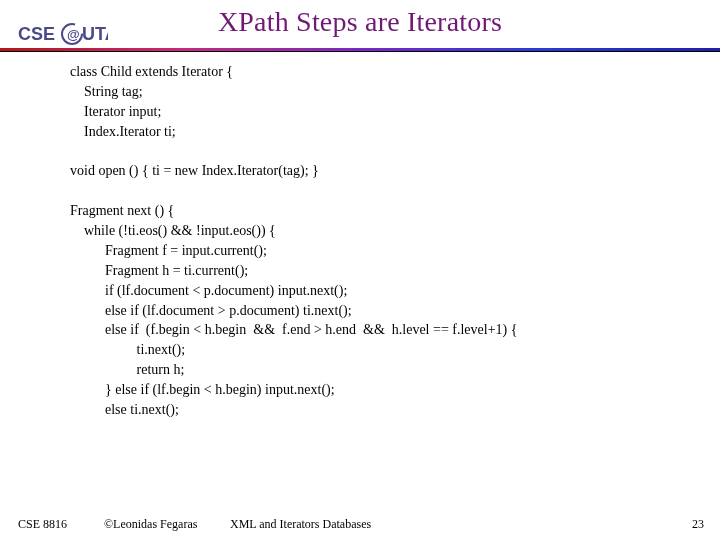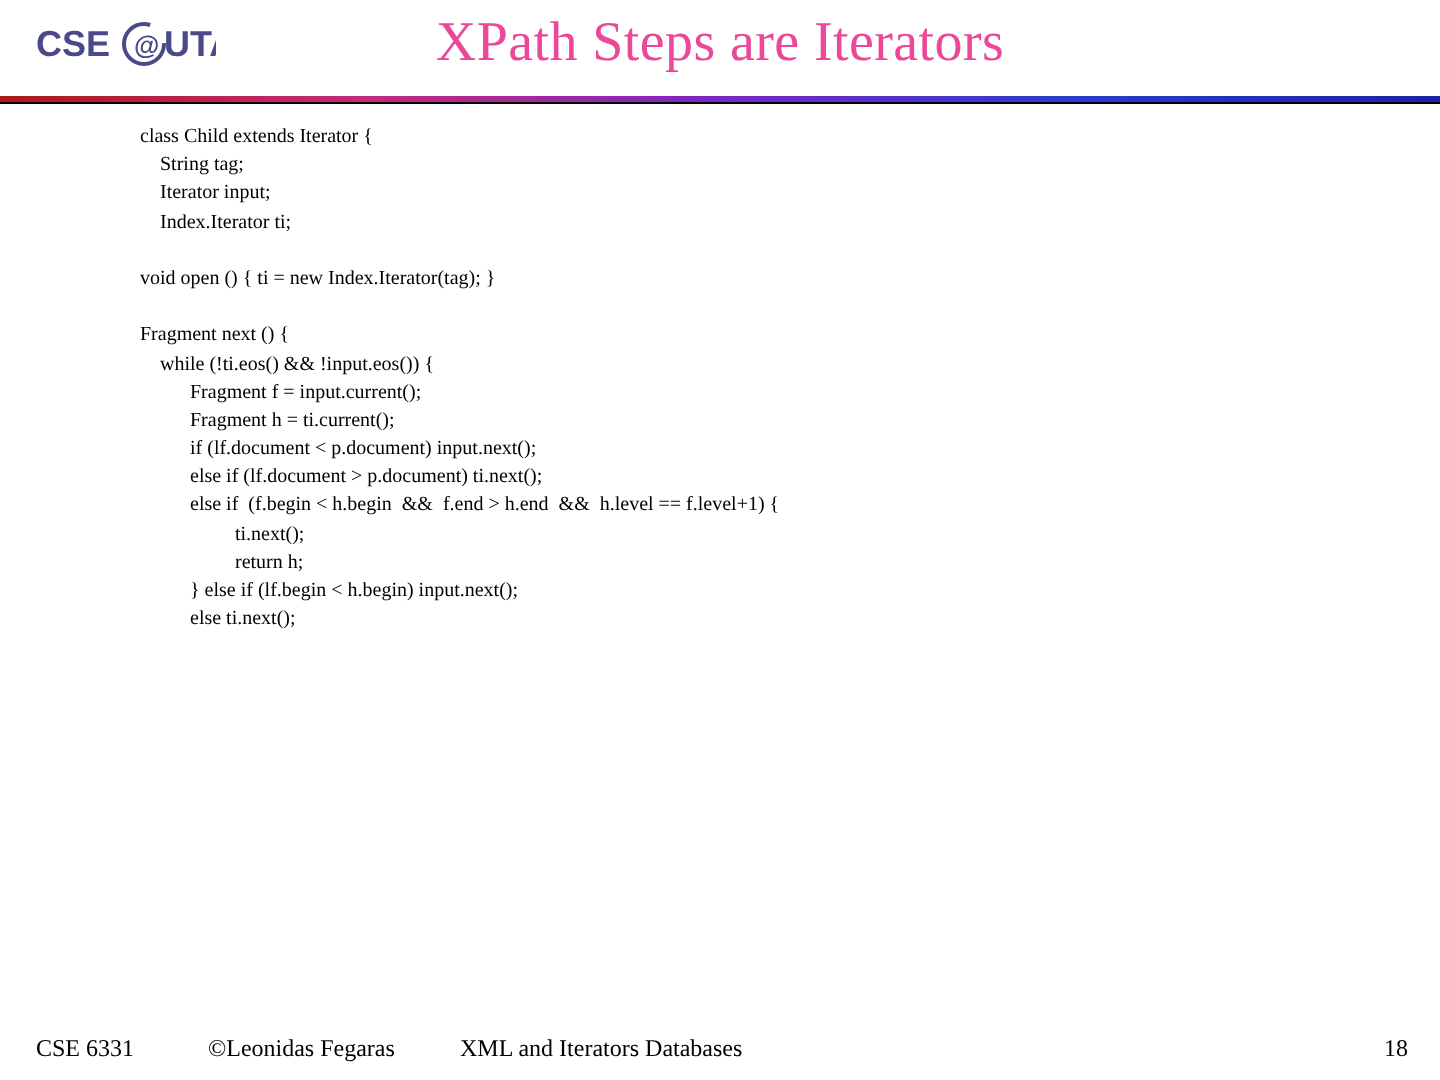--- a/index.html
+++ b/index.html
@@ -8,42 +8,42 @@
     width: 720px;
     height: 540px;
     background: #fff;
     font-family: "Times New Roman", Times, serif;
     color: #000;
     overflow: hidden;
     position: relative;
   }
   .logo {
     position: absolute;
-    top: 8px;
+    top: 20px;
     left: 18px;
     width: 90px;
     height: 28px;
     display: flex;
     align-items: center;
     text-align: center;
   }
   .logo-text {
     font-family: Arial, Helvetica, sans-serif;
     font-weight: 700;
     font-size: 18px;
     fill: #4a4a8a;
   }
   .title {
     position: absolute;
     top: 6px;
     left: 0;
     width: 720px;
     text-align: center;
     font-size: 28px;
-    color: #ec4899;
+    color: #701a75;
     font-weight: 400;
     letter-spacing: 0.2px;
   }
   .rule {
     position: absolute;
     top: 48px;
     left: 0;
     width: 720px;
     height: 4px;
   }
@@ -56,21 +56,21 @@
   .rule .shadow {
     width: 100%;
     height: 1px;
     background: #000;
   }
   .body {
     position: absolute;
     top: 62px;
     left: 70px;
     width: 620px;
-    font-size: 10px;
+    font-size: 14px;
     line-height: 1.42;
     white-space: pre;
     font-family: "Times New Roman", Times, serif;
   }
   .footer {
     position: absolute;
     bottom: 8px;
     left: 0;
     width: 720px;
     font-size: 12px;
@@ -132,17 +132,17 @@
           Fragment h = ti.current();
           if (lf.document &lt; p.document) input.next();
           else if (lf.document &gt; p.document) ti.next();
           else if  (f.begin &lt; h.begin  &amp;&amp;  f.end &gt; h.end  &amp;&amp;  h.level == f.level+1) {
                    ti.next();
                    return h;
           } else if (lf.begin &lt; h.begin) input.next();
           else ti.next();</div>
 
 <div class="footer">
-  <span class="course">CSE 6331</span>
+  <span class="course">CSE 8816</span>
   <span class="copy">©Leonidas Fegaras</span>
   <span class="center">XML and Iterators Databases</span>
-  <span class="page">18</span>
+  <span class="page">23</span>
 </div>
 
 </body></html>

